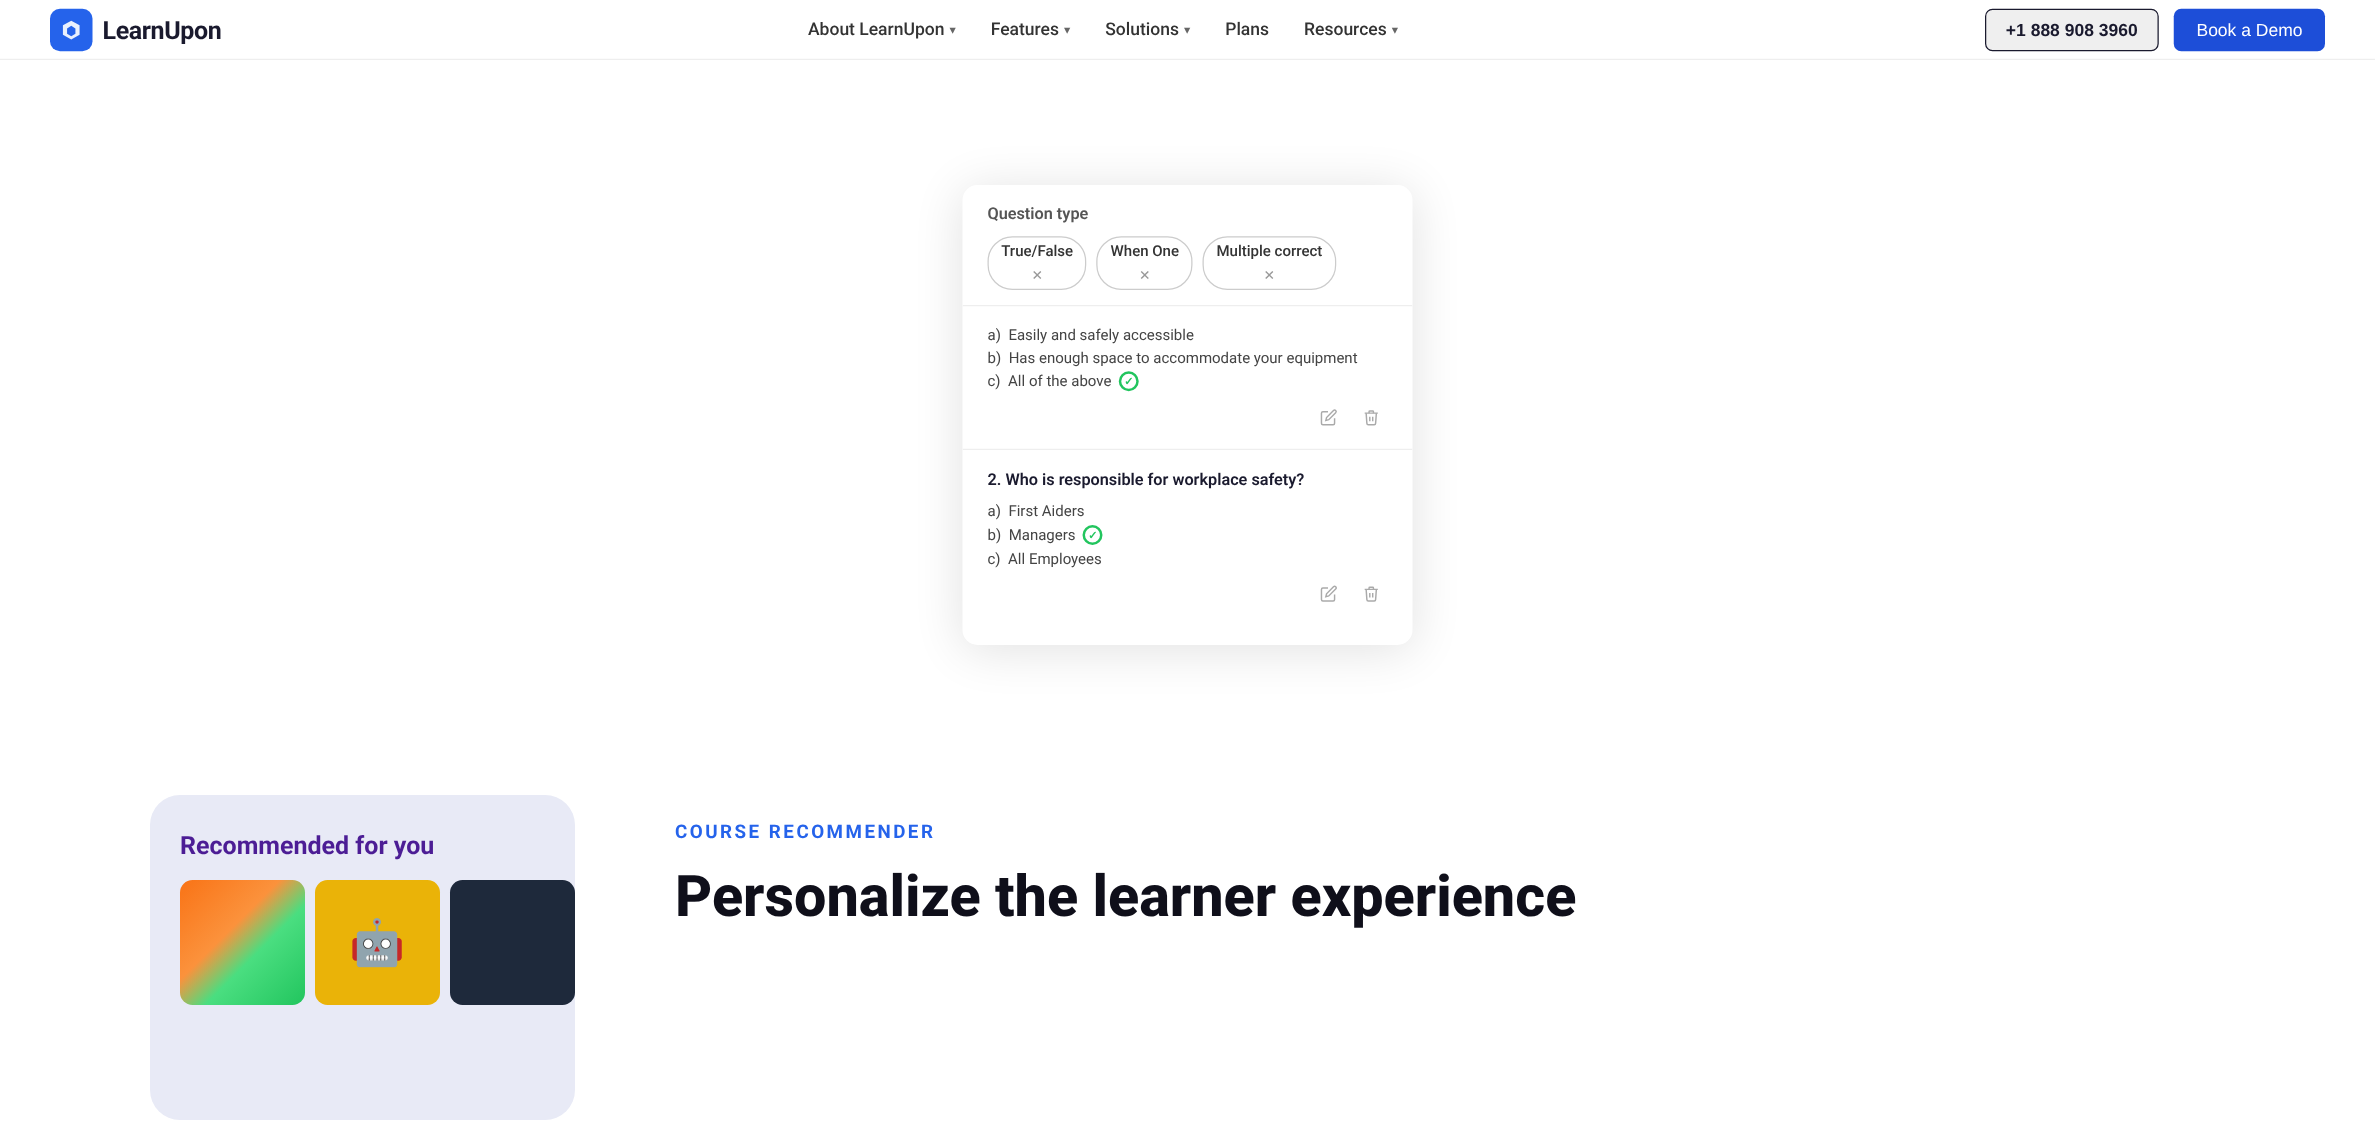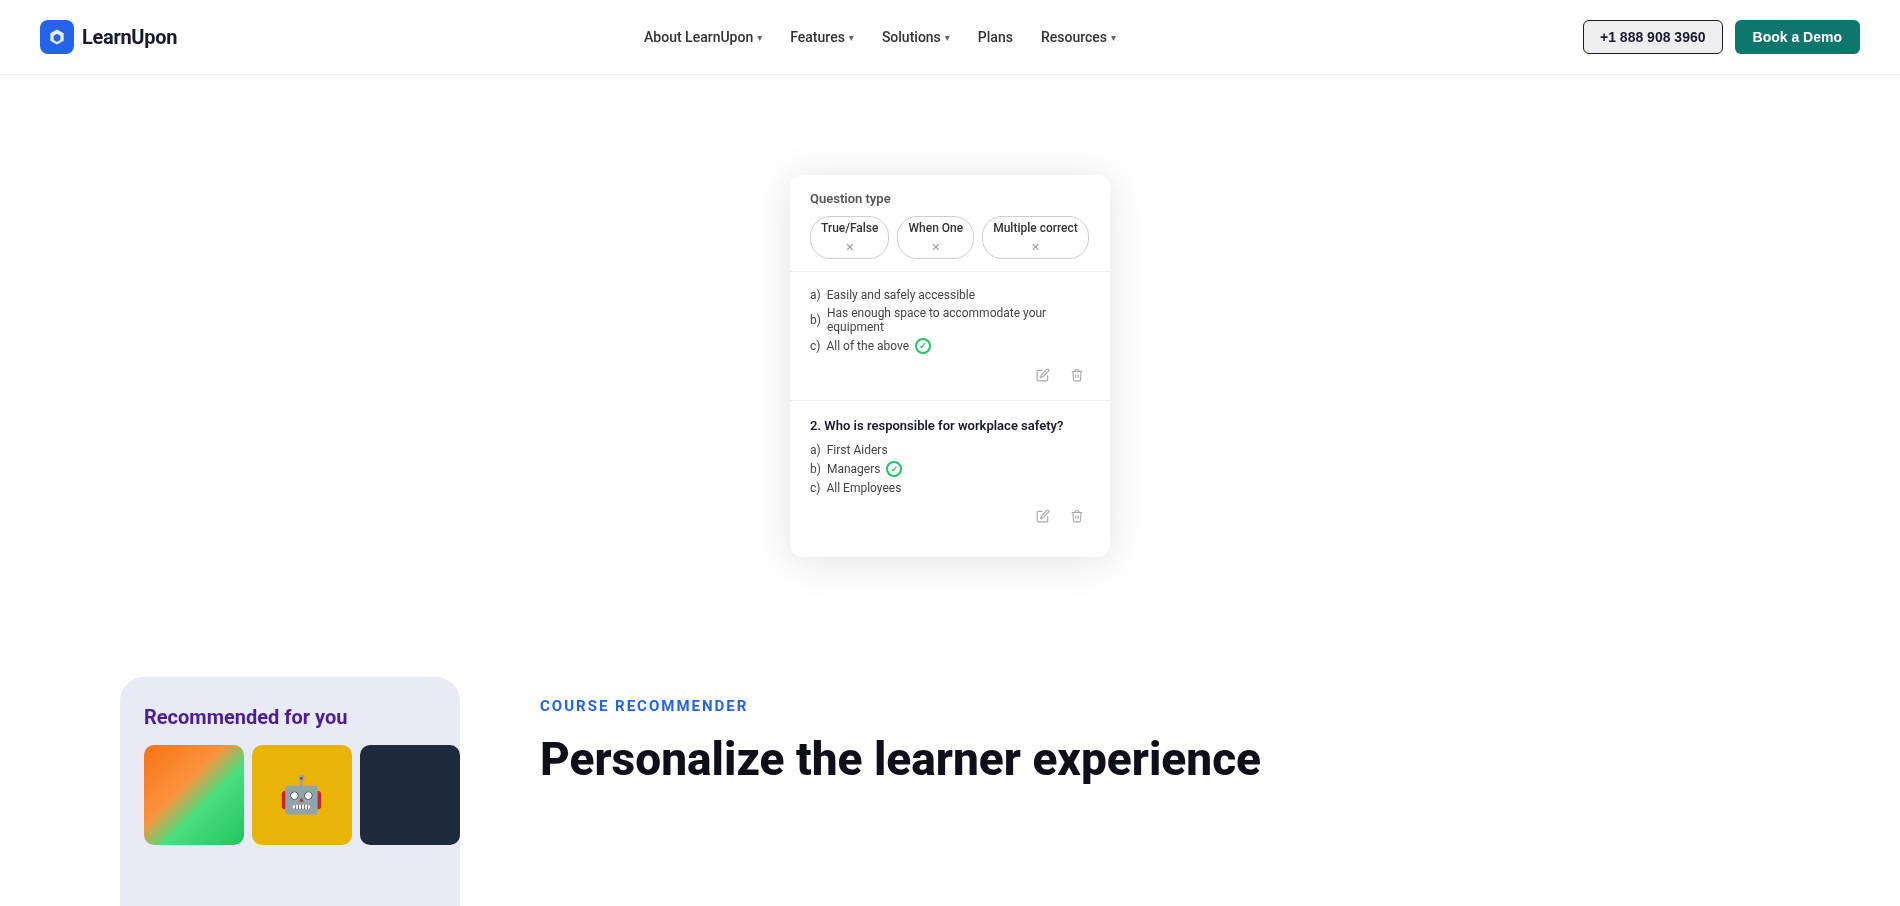--- a/index.html
+++ b/index.html
@@ -1,21 +1,21 @@
 <!DOCTYPE html>
 <html><head>
   <meta charset="utf-8">
   <style>
     * { margin: 0; padding: 0; box-sizing: border-box; }
     body { font-family: -apple-system, BlinkMacSystemFont, 'Segoe UI', Roboto, sans-serif; background: #fff; overflow-x: hidden; }
 
     
     nav {
       display: flex; align-items: center; justify-content: space-between;
-      padding: 0 40px; height: 75px;
+      padding: 0 40px; height: 48px;
       border-bottom: 1px solid #eee;
       position: sticky; top: 0; background: #fff; z-index: 100;
     }
     .nav-logo { display: flex; align-items: center; gap: 8px; text-decoration: none; }
     .nav-logo-icon {
       width: 34px; height: 34px; background: #2563eb; border-radius: 8px;
       display: flex; align-items: center; justify-content: center;
     }
     .nav-logo-icon svg { width: 20px; height: 20px; }
     .nav-logo-text { font-size: 20px; font-weight: 700; color: #1a1a2e; letter-spacing: -0.3px; }
@@ -25,22 +25,22 @@
       padding: 8px 12px; font-size: 14px; color: #333; cursor: pointer;
       border-radius: 6px; text-decoration: none; font-weight: 500; text-align: center;
     }
     .nav-link .chevron { font-size: 10px; color: #666; }
     .nav-actions { display: flex; gap: 12px; }
     .nav-phone {
       border: 1.5px solid #1a1a2e; border-radius: 6px;
       padding: 8px 16px; font-size: 14px; font-weight: 600; color: #1a1a2e; cursor: pointer;
     }
     .nav-demo {
-      background: #0f766e; color: #fff; border-radius: 6px;
-      padding: 9px 18px; font-size: 14px; font-weight: 700; cursor: pointer;
+      background: #1d4ed8; color: #fff; border-radius: 6px;
+      padding: 9px 18px; font-size: 14px; font-weight: 400; cursor: pointer;
       border: none;
     }
 
     
     .hero {
       display: flex; align-items: flex-start; justify-content: space-between;
       padding: 80px 120px 60px 120px; min-height: 520px;
       position: relative;
     }
     .hero-left { max-width: 500px; padding-top: 40px; }
@@ -48,21 +48,21 @@
       font-size: 11px; font-weight: 700; letter-spacing: 2px;
       color: #2563eb; text-transform: uppercase; margin-bottom: 20px;
     }
     .hero-title { font-size: 52px; font-weight: 800; line-height: 1.15; color: #0f0f1a; margin-bottom: 24px; }
     .hero-desc { font-size: 16px; color: #444; line-height: 1.6; max-width: 420px; }
 
     
     .hero-right { position: relative; flex: 1; display: flex; justify-content: center; padding-top: 20px; }
     .question-card {
       background: #fff; border-radius: 12px; box-shadow: 0 4px 40px rgba(0,0,0,0.12);
-      width: 320px; padding: 0 0 16px 0; overflow: hidden;
+      width: 360px; padding: 0 0 16px 0; overflow: hidden;
     }
     .question-type-section { padding: 16px 20px 0 20px; }
     .question-type-label { font-size: 13px; font-weight: 600; color: #555; margin-bottom: 10px; }
     .question-type-tags { display: flex; gap: 8px; flex-wrap: wrap; margin-bottom: 12px; }
     .q-tag {
       display: flex; align-items: center; gap: 6px;
       border: 1.5px solid #ccc; border-radius: 20px;
       padding: 4px 10px; font-size: 12px; font-weight: 500; color: #333;
       background: #fff;
       flex-direction: column;

